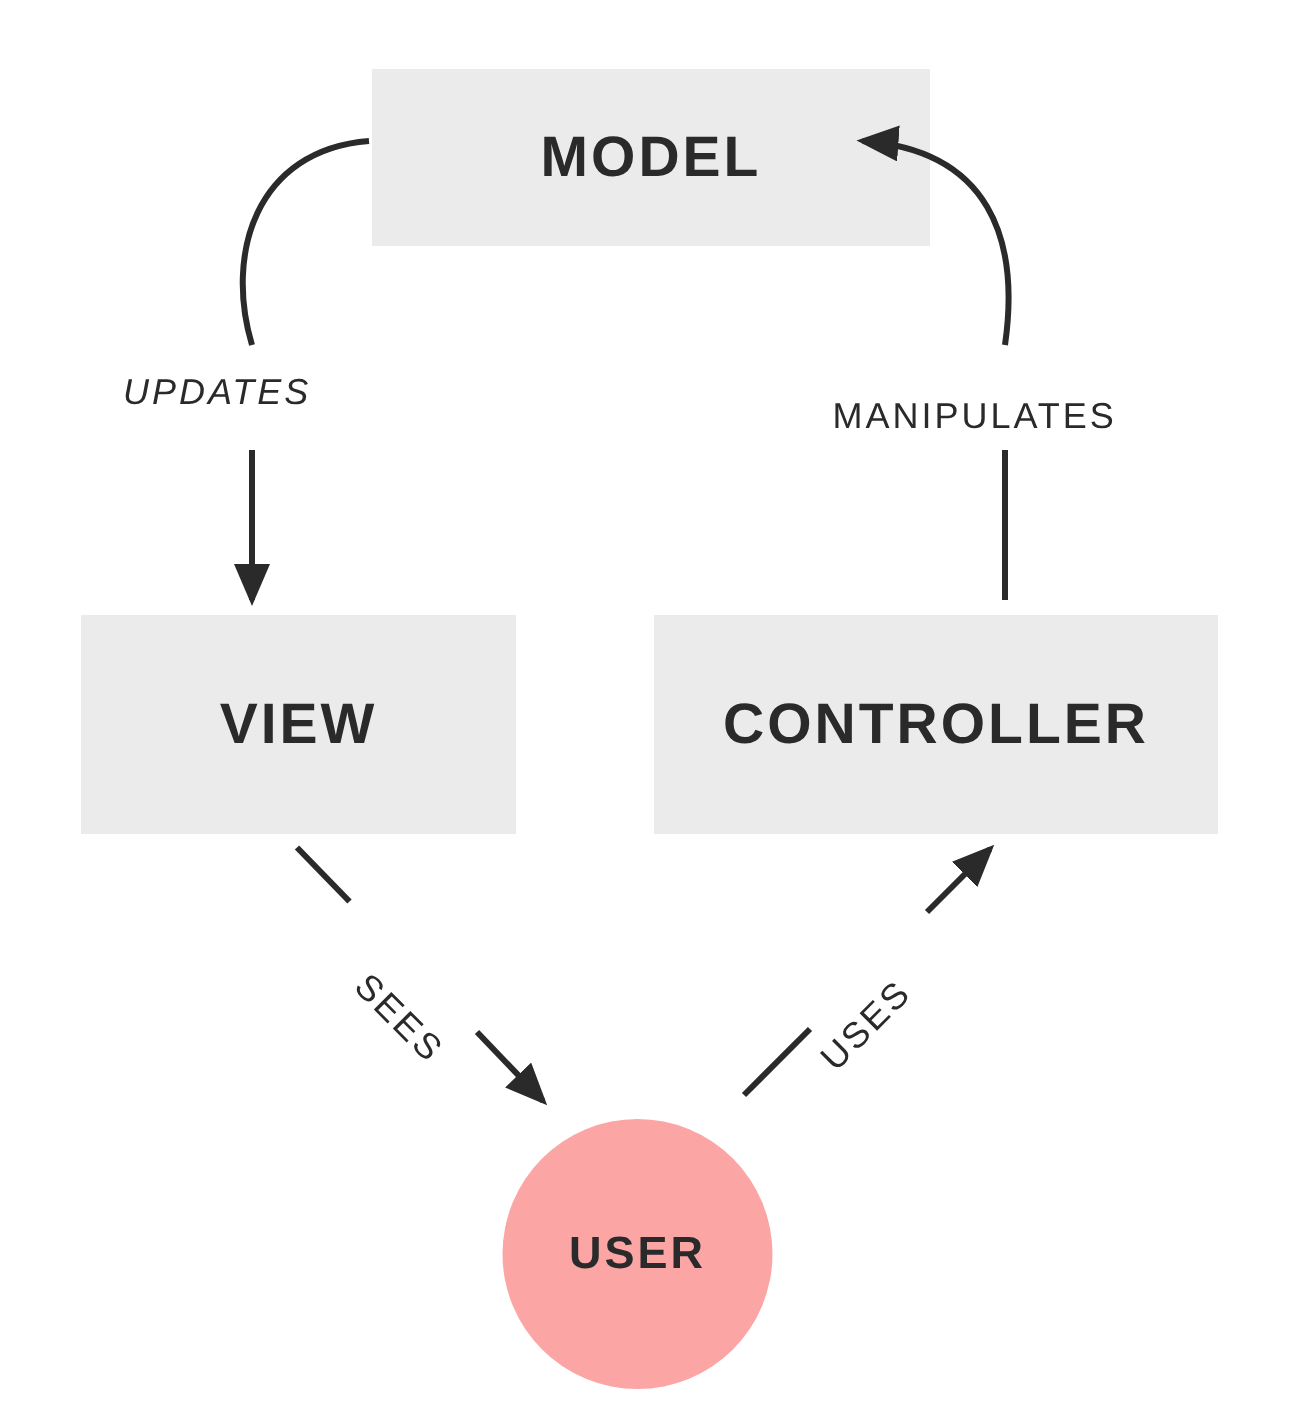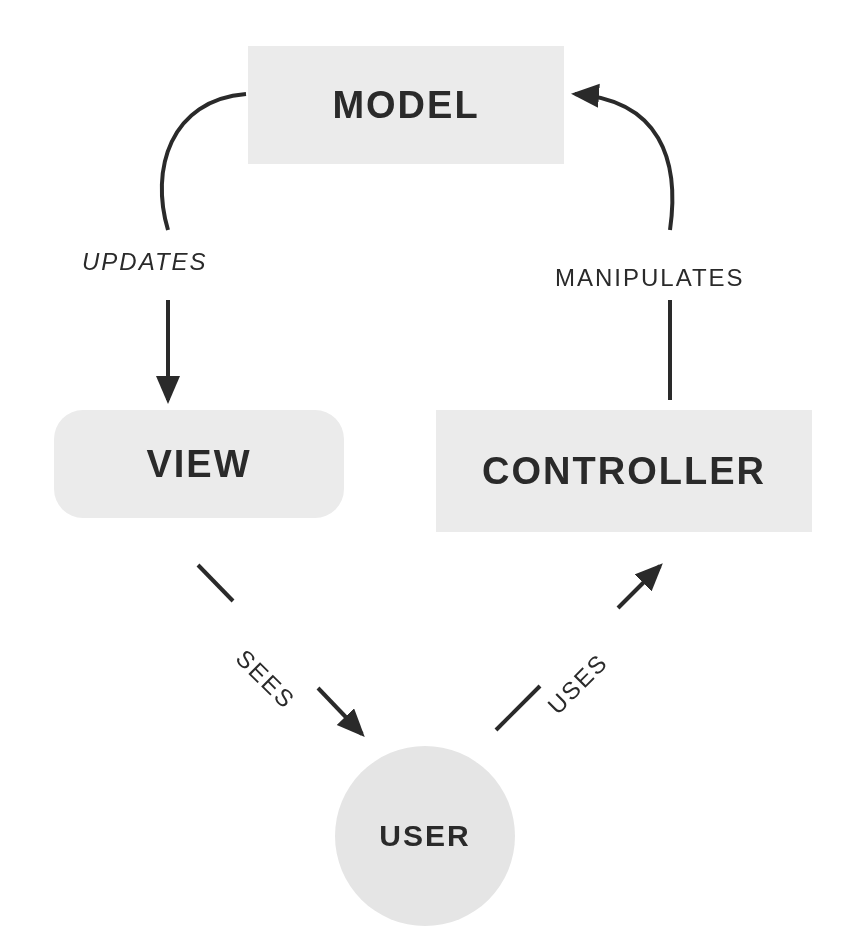--- a/index.html
+++ b/index.html
@@ -20,47 +20,46 @@
       display: flex;
       align-items: center;
       justify-content: center;
       font-weight: 800;
       letter-spacing: 2px;
       color: #2a2a2a;
     }
     .model-box {
       left: 248px;
       top: 46px;
-      width: 316px;
+      width: 372px;
       height: 118px;
       font-size: 38px;
     }
     .view-box {
       left: 54px;
       top: 410px;
       width: 290px;
-      height: 108px;
+      height: 146px;
       font-size: 38px;
-      border-radius: 29px;
     }
     .controller-box {
       left: 436px;
       top: 410px;
       width: 376px;
-      height: 122px;
+      height: 146px;
       font-size: 38px;
     }
     .user-circle {
       position: absolute;
       left: 335px;
       top: 746px;
       width: 180px;
       height: 180px;
       border-radius: 50%;
-      background: #e5e5e5;
+      background: #fca5a5;
       display: flex;
       align-items: center;
       justify-content: center;
       font-weight: 800;
       color: #2a2a2a;
       font-size: 30px;
       letter-spacing: 2px;
     }
     .edge-label {
       position: absolute;

